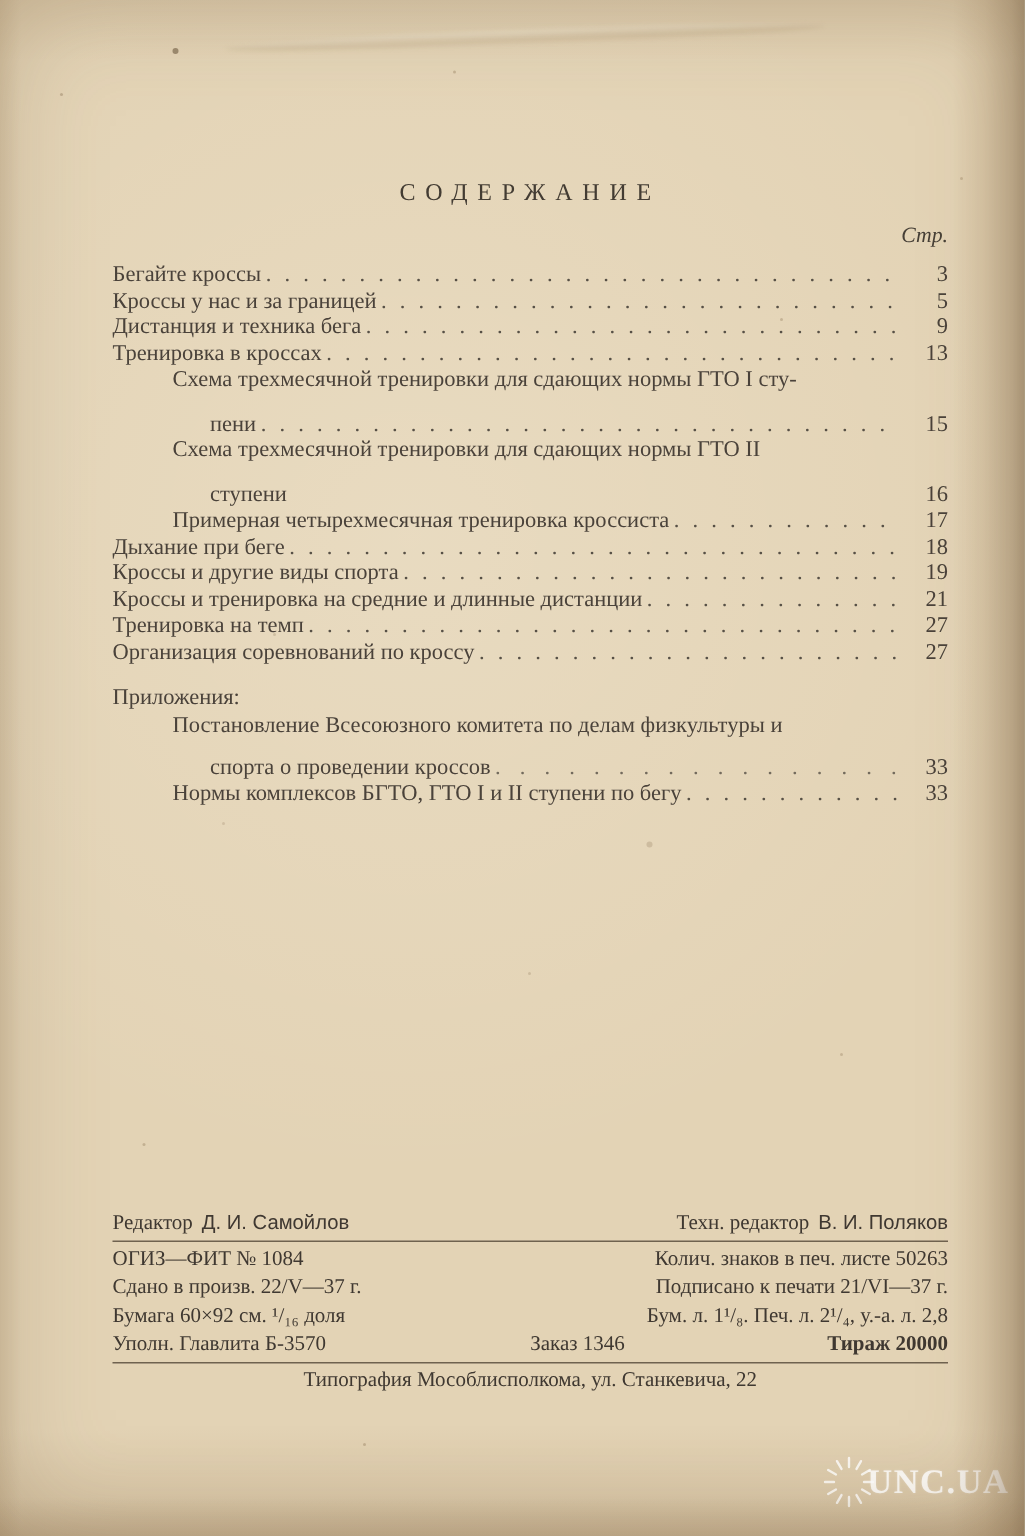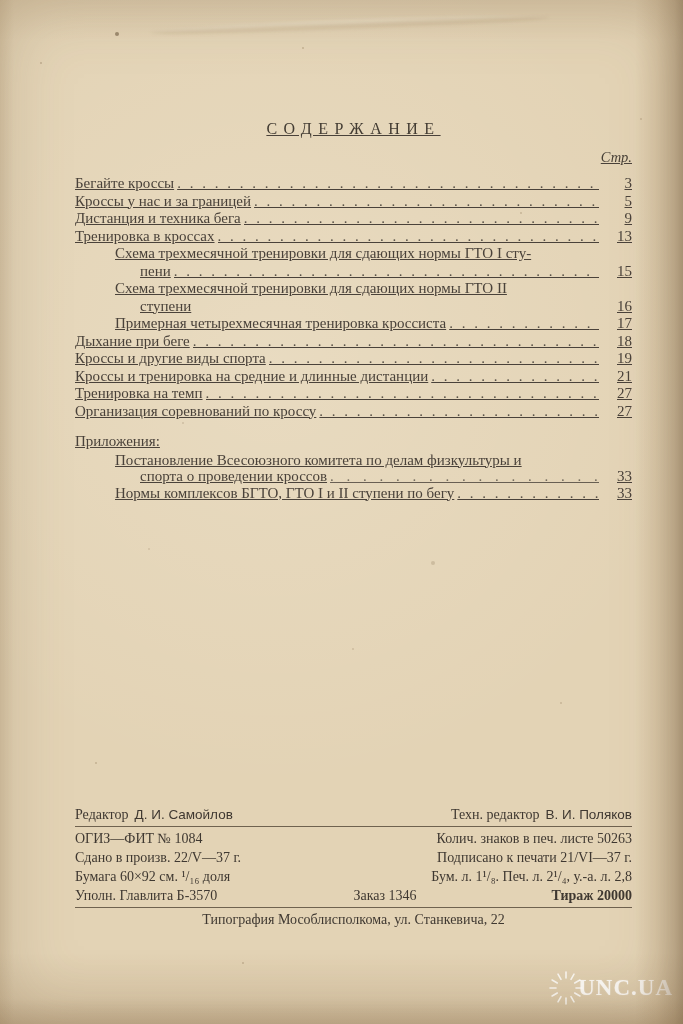--- a/index.html
+++ b/index.html
@@ -30,31 +30,31 @@
       302px 47px 0 0 rgba(110,85,55,0.28),
       520px 212px 0 0 rgba(110,85,55,0.26),
       182px 422px 0 0 rgba(110,85,55,0.20),
       432px 562px 0 1px rgba(110,85,55,0.20),
       95px 762px 0 0 rgba(110,85,55,0.28),
       560px 702px 0 0 rgba(110,85,55,0.24),
       242px 962px 0 0 rgba(110,85,55,0.28),
       640px 118px 0 0 rgba(110,85,55,0.24),
       352px 648px 0 0 rgba(110,85,55,0.20),
       148px 548px 0 0 rgba(110,85,55,0.18);}
-  .content{position:absolute;left:75px;right:51px;top:0;text-decoration:underline;}
+  .content{position:absolute;left:75px;right:51px;top:0;}
   h1.title{
     margin:120px 0 0 0;text-align:center;font-size:16px;font-weight:normal;
     letter-spacing:6.5px;color:#433c33;
   }
   .str-label{margin-top:11px;text-align:right;font-style:italic;font-size:14.5px;color:#463f36;}
   .toc{margin-top:9px;font-size:15px;line-height:17.5px;}
   .row{display:flex;align-items:baseline;}
   .row .t{white-space:nowrap;}
   .ind1{padding-left:40px;}
-  .ind2{padding-left:65px;}
+  .ind2{padding-left:65px;margin-top:12px;}
   .dots{flex:1;overflow:hidden;white-space:nowrap;margin:0 3px;color:#575046;}
   .dots::after{content:". . . . . . . . . . . . . . . . . . . . . . . . . . . . . . . . . . . . . . . . . . . . . . . . . .";word-spacing:5px;}
   .dots.blank::after{content:"";}
   .dots.sparse::after{word-spacing:9px;opacity:.8;}
   .pg{min-width:30px;text-align:right;white-space:nowrap;}
   .appendix{margin-top:13px;font-size:15px;line-height:16.5px;}
   .appendix .head{margin-bottom:2px;}
   .colophon{position:absolute;left:75px;right:51px;top:806px;font-size:14px;line-height:19px;color:#3f3831;}
   .ed-row{display:flex;justify-content:space-between;line-height:18px;}
   .ed-name{font-family:"Liberation Sans","DejaVu Sans",sans-serif;font-weight:400;font-size:13.5px;margin-left:6px;}

